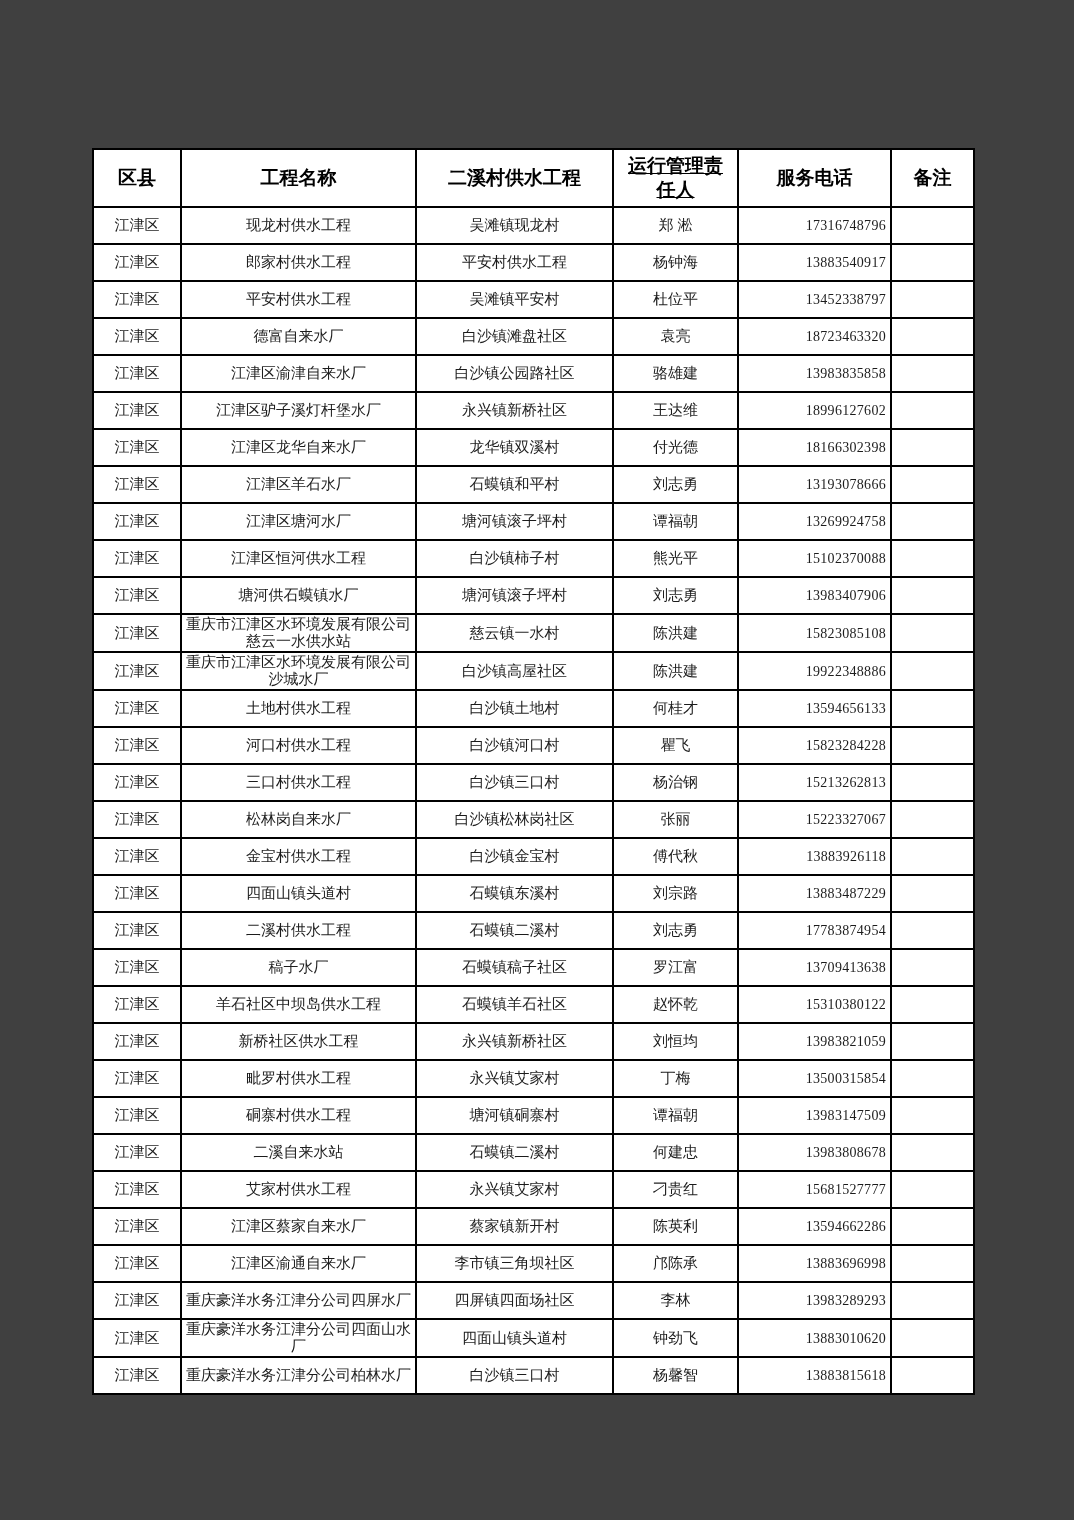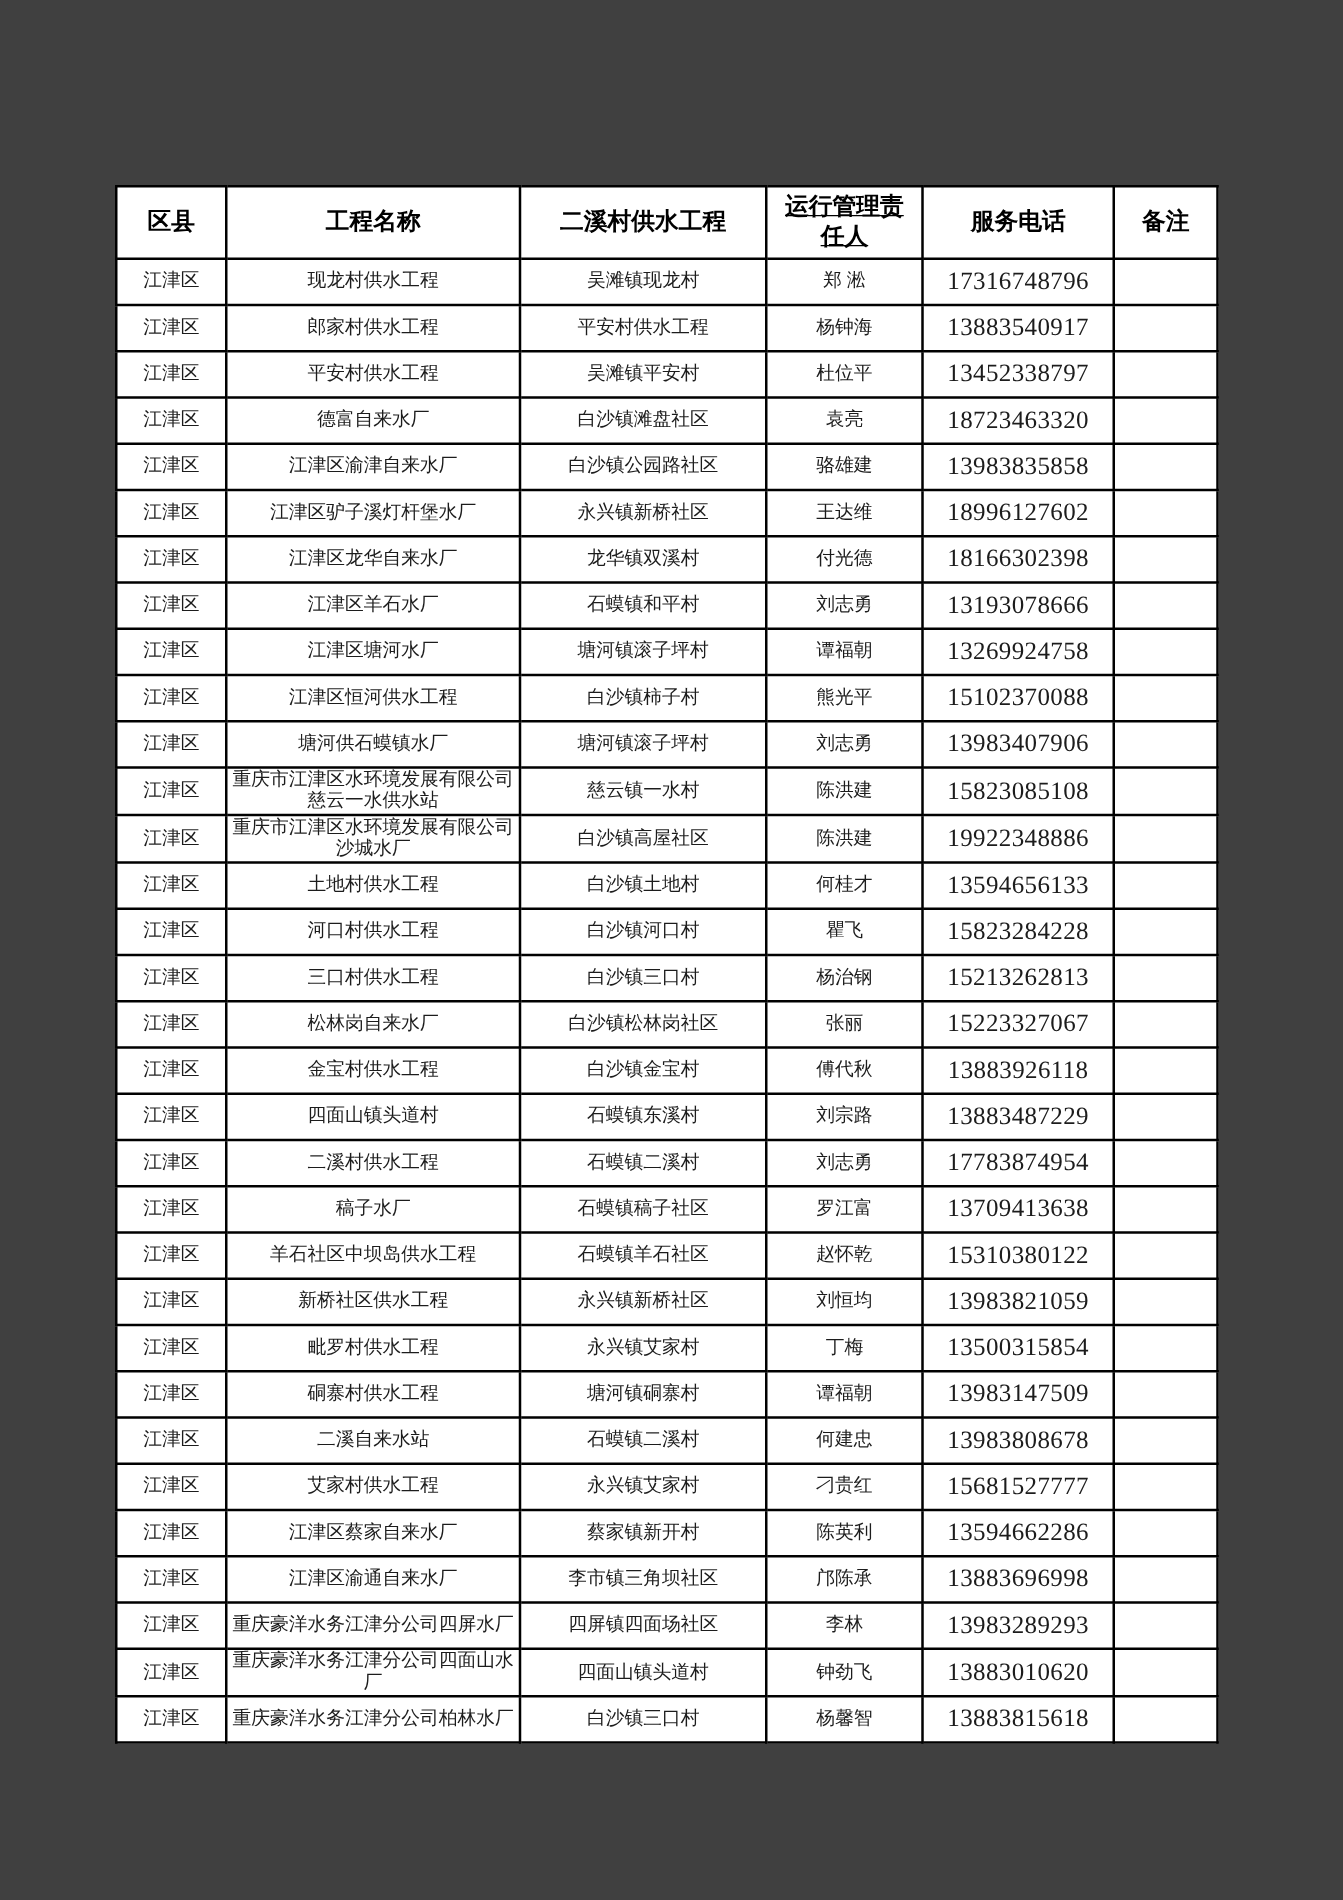--- a/index.html
+++ b/index.html
@@ -57,21 +57,21 @@
   tbody td {
     height: 33px;
     font-size: 15px;
     line-height: 17px;
     padding: 1px 4px;
     color: #1c1c1c;
   }
   
   tbody td:nth-child(2) { padding: 1px 0; margin-top: 23px; }
   
-  tbody td:nth-child(5) { font-size: 20px; letter-spacing: 0.3px; }
+  tbody td:nth-child(5) { font-size: 14px; letter-spacing: 0.3px; text-align: right; }
 </style>
 </head>
 <body>
 
 <div class="page">
   <table class="water-table">
     <colgroup>
       <col class="c-district">
       <col class="c-project">
       <col class="c-address">

